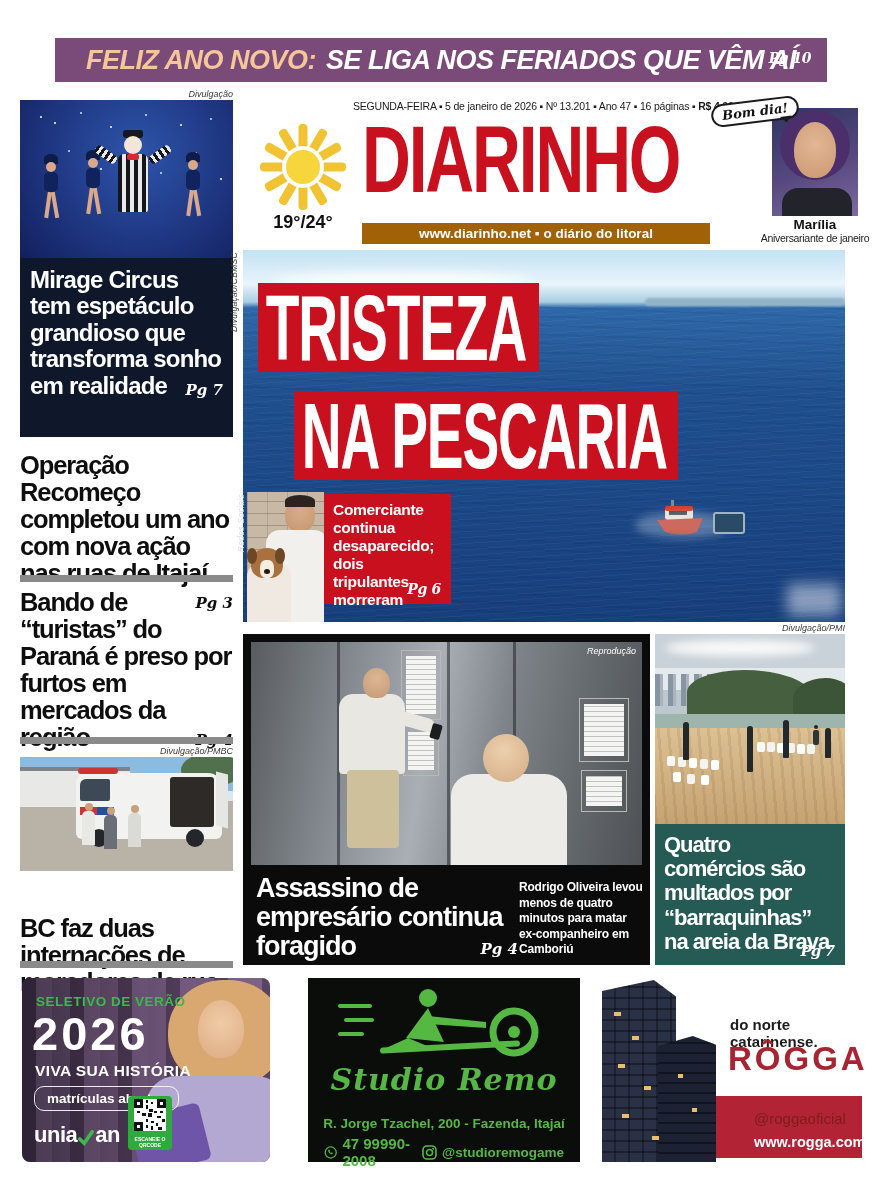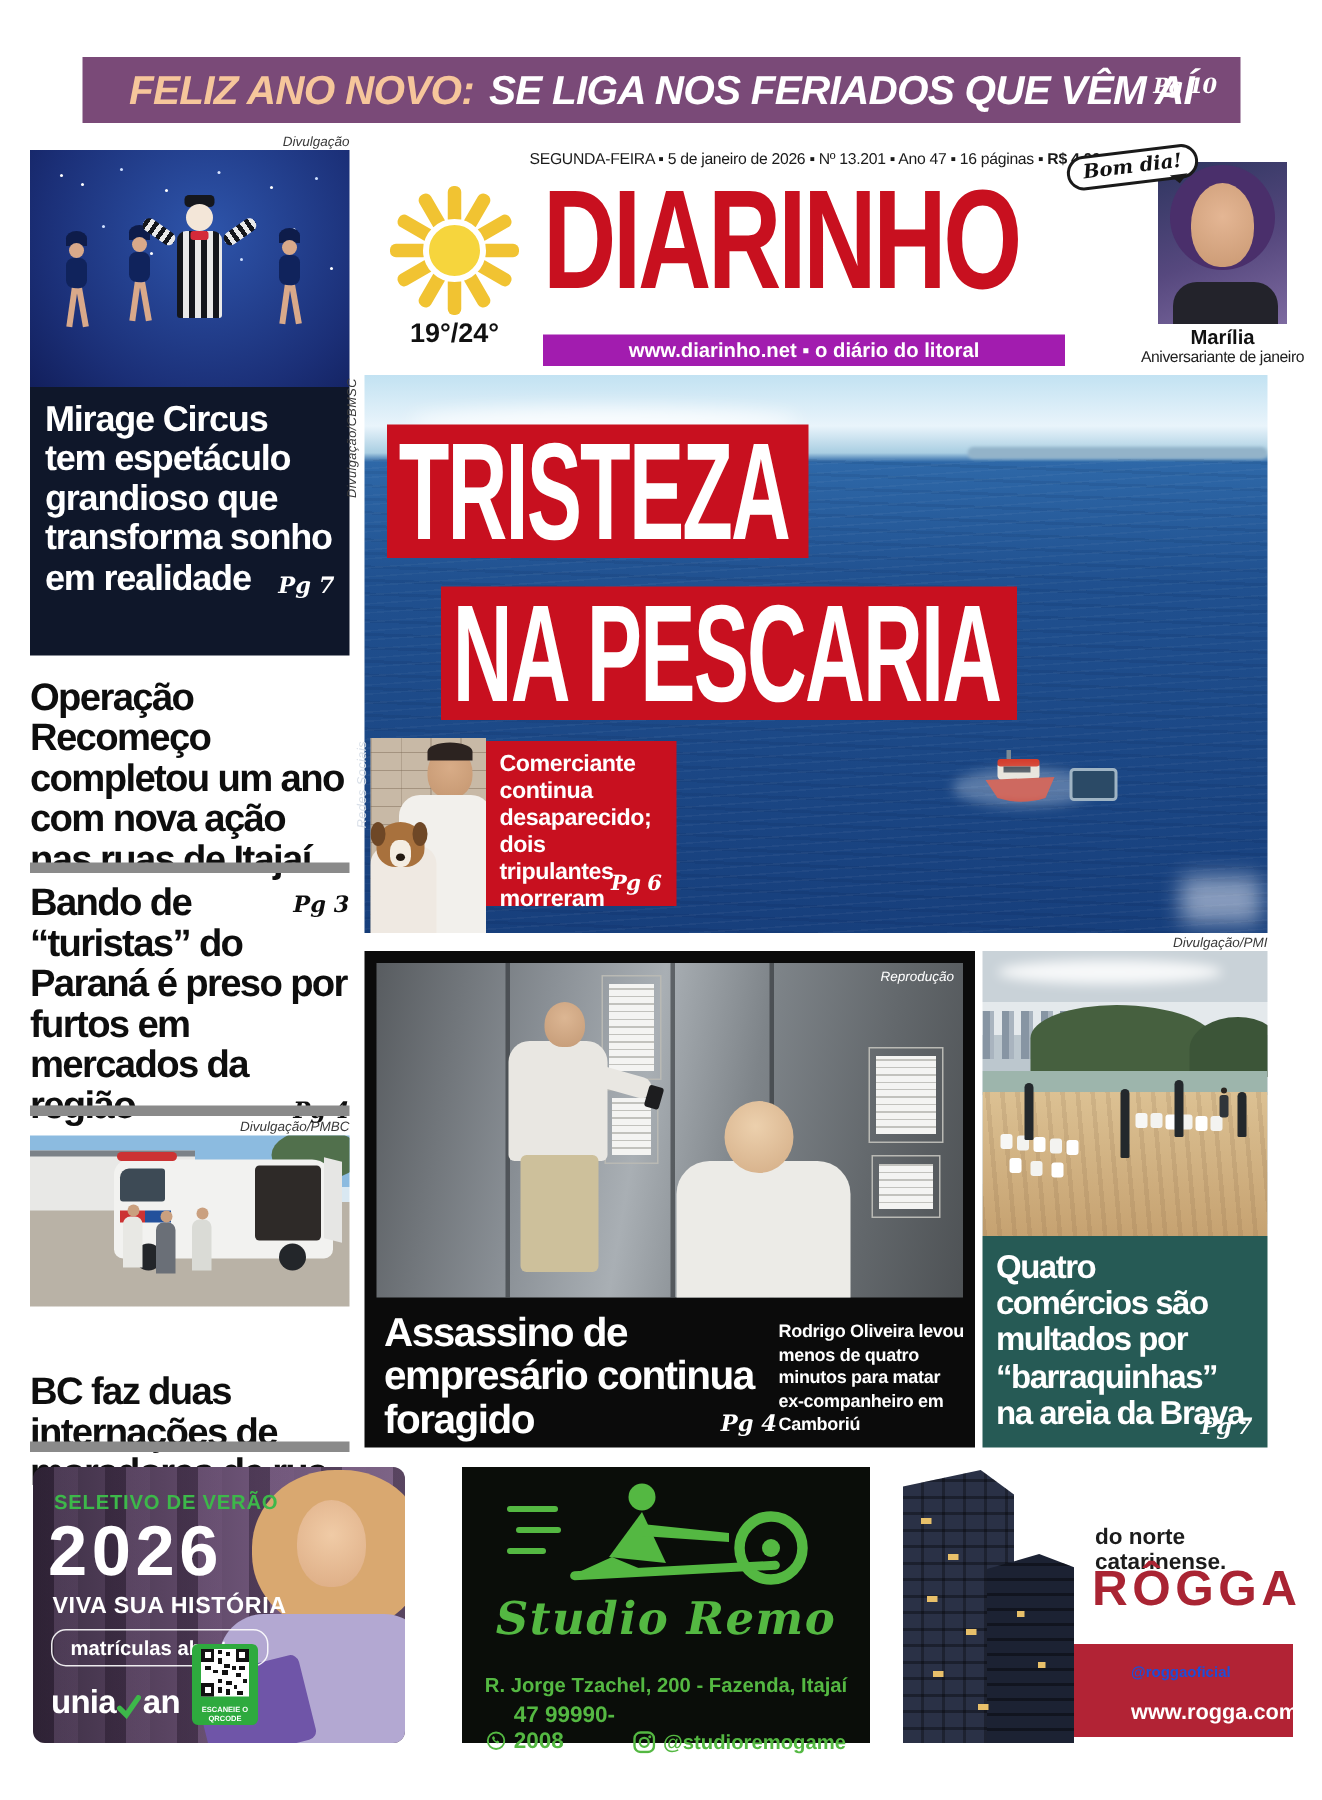--- a/index.html
+++ b/index.html
@@ -15,21 +15,21 @@
   .banner .pg-w{position:absolute;right:16px;top:12px;font-family:"DejaVu Serif",serif;
           font-style:italic;font-weight:bold;font-size:14px;}
 
   
   .dateline{left:353px;top:100px;width:368px;text-align:center;font-size:10.5px;
             letter-spacing:-.2px;color:#1a1a1a;white-space:nowrap;}
   .dateline b{font-weight:bold;}
   .logo{left:362px;top:112px;width:348px;height:112px;color:#c8101f;font-weight:bold;
         font-size:94px;line-height:1.02;letter-spacing:-3px;white-space:nowrap;
         transform:scaleX(.72);transform-origin:0 0;}
-  .graybar{left:362px;top:223px;width:348px;height:21px;background:#a21caf;color:#fff;
+  .graybar{left:362px;top:223px;width:348px;height:21px;background:#a16207;color:#fff;
            font-weight:bold;font-size:13.5px;display:flex;align-items:center;justify-content:center;}
   .temp{left:258px;top:212px;width:90px;text-align:center;font-weight:bold;font-size:18px;}
   .bubble{left:711px;top:100px;background:#fff;border:2px solid #1a1a1a;border-radius:14px;
           padding:2px 9px;font-family:"DejaVu Serif",serif;font-style:italic;font-weight:bold;
           font-size:13px;transform:rotate(-7deg);z-index:3;}
   .bubble:after{content:"";position:absolute;right:6px;bottom:-11px;
           border:6px solid transparent;border-top-color:#1a1a1a;}
   .bphoto{left:772px;top:108px;width:86px;height:108px;overflow:hidden;
           background:linear-gradient(160deg,#2e3560,#56487e 55%,#7d6aa0);}
   .bphoto .hair{position:absolute;left:8px;top:2px;width:70px;height:70px;border-radius:50%;
@@ -213,38 +213,38 @@
   .ad1 .qr{position:absolute;left:106px;top:118px;width:44px;height:54px;background:#2eaa3e;
        border-radius:4px;padding:3px;box-sizing:border-box;text-align:center;}
   .ad1 .qr .qlabel{color:#fff;font-weight:bold;font-size:5px;line-height:1.2;display:block;margin-top:1px;}
 
   .ad2{left:308px;top:978px;width:272px;height:184px;background:#0a0d09;color:#54b842;}
   .ad2 .brand{position:absolute;left:0;top:84px;width:100%;text-align:center;
        font-family:"DejaVu Serif",serif;font-style:italic;font-weight:bold;font-size:30px;letter-spacing:1px;}
   .ad2 .addr{position:absolute;left:0;top:138px;width:100%;text-align:center;font-weight:bold;font-size:13.5px;}
   .ad2 .contact{position:absolute;left:0;top:157px;width:100%;display:flex;justify-content:space-between;
        padding:0 16px;box-sizing:border-box;font-weight:bold;}
-  .ad2 .citem{display:flex;align-items:flex-end;gap:5px;}
+  .ad2 .citem{display:flex;align-items:center;gap:5px;}
   .ad2 .phone-num{font-size:15px;}
   .ad2 .ig-handle{font-size:13.5px;}
 
   .ad3{left:592px;top:978px;width:270px;height:186px;background:#fff;}
   .ad3 .band{position:absolute;left:42px;top:118px;width:228px;height:62px;background:#b22335;}
   .ad3 .tower1{position:absolute;left:10px;top:2px;width:74px;height:182px;background:#2a3146;
        clip-path:polygon(0 6%,70% 0,100% 9%,100% 100%,0 100%);
        background-image:repeating-linear-gradient(0deg,transparent 0 9px,rgba(0,0,0,.35) 9px 11px),
                         repeating-linear-gradient(90deg,transparent 0 12px,rgba(0,0,0,.3) 12px 14px);z-index:2;}
   .ad3 .tower2{position:absolute;left:66px;top:58px;width:58px;height:126px;background:#1c2233;
        clip-path:polygon(0 8%,60% 0,100% 7%,100% 100%,0 100%);
        background-image:repeating-linear-gradient(0deg,transparent 0 8px,rgba(0,0,0,.4) 8px 10px);z-index:2;}
   .ad3 .win{position:absolute;width:7px;height:4px;background:#e8c06a;z-index:3;}
   .ad3 .tl1{position:absolute;left:138px;top:20px;font-size:15px;color:#2e2e2e;}
   .ad3 .tl2{position:absolute;left:138px;top:38px;font-size:15px;color:#1c1c1c;font-weight:bold;}
   .ad3 .rbrand{position:absolute;left:136px;top:62px;font-size:33px;font-weight:bold;color:#a92433;letter-spacing:3px;}
-  .ad3 .ig{position:absolute;left:162px;top:132px;color:#1d4ed8;font-weight:bold;font-size:10px;}
+  .ad3 .ig{position:absolute;left:162px;top:132px;color:#7f1d1d;font-weight:normal;font-size:15px;}
   .ad3 .web{position:absolute;left:162px;top:156px;color:#fff;font-weight:bold;font-size:14.5px;}
 </style>
 </head>
 <body>
 
 <div class="page">
 
   <div class="abs banner">
     <span class="hl">FELIZ ANO NOVO:</span>
     <span>SE LIGA NOS FERIADOS QUE VÊM AÍ</span>

